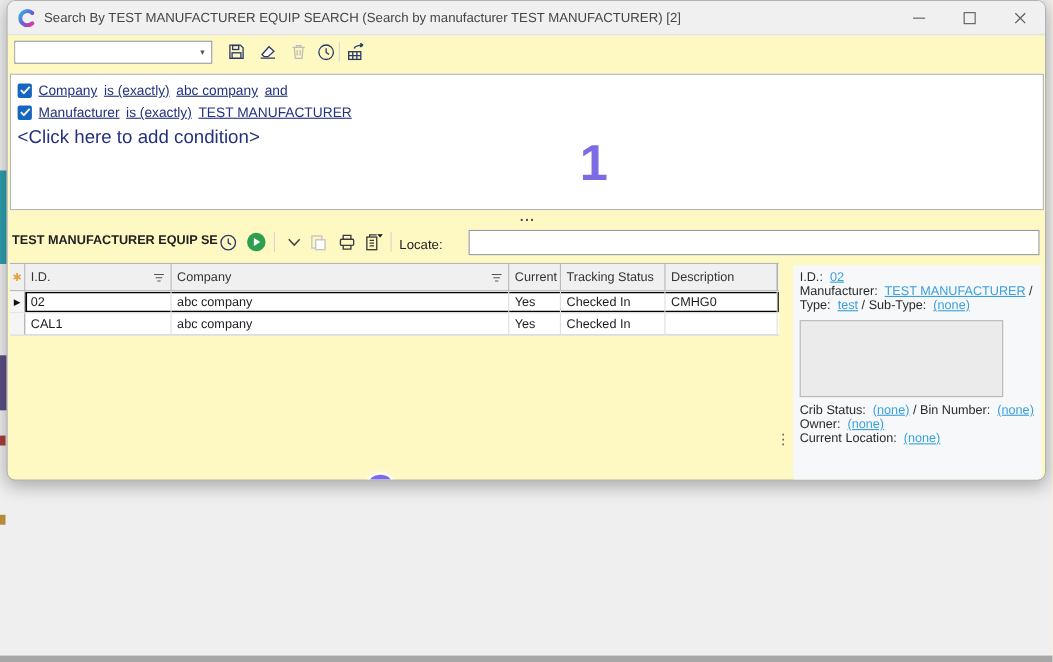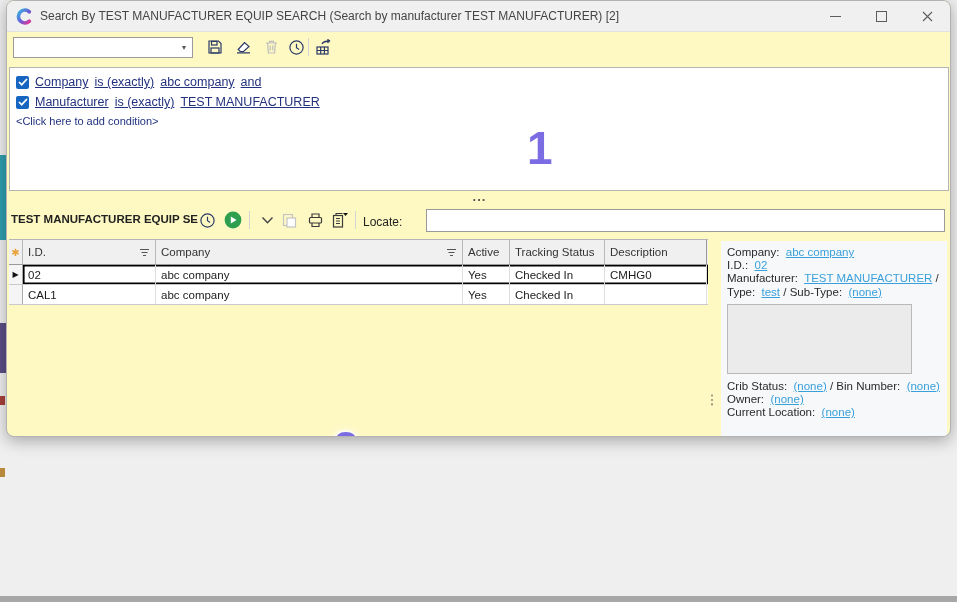--- a/index.html
+++ b/index.html
@@ -33,21 +33,21 @@
   .combo-arrow{width:16px;height:100%;display:flex;align-items:center;justify-content:center;font-size:8px;color:#555;}
   .tb-icon{position:absolute;top:36px;width:20px;height:20px;background:none;border:none;padding:0;display:flex;align-items:center;justify-content:center;}
   .tb-sep{position:absolute;width:1px;height:18px;background:#d4d4d4;}
 
   
   .cond-panel{position:absolute;left:2px;top:66px;width:940px;height:124px;border:1px solid #b5b5b5;
               background:#fff;box-sizing:border-box;padding:4px 6px;}
   .cond-row{display:flex;align-items:center;height:20px;font-size:12.5px;gap:6px;}
   .chk{width:13px;height:13px;background:#1666c1;border-radius:2px;flex:0 0 auto;display:flex;align-items:center;justify-content:center;}
   .cond-link{color:#23327e;text-decoration:underline;cursor:pointer;white-space:pre;}
-  .add-cond{margin-top:3px;font-size:11px;color:#23327e;cursor:pointer;}
+  .add-cond{margin-top:3px;font-size:17px;color:#23327e;cursor:pointer;}
 
   
   .h-splitter{position:absolute;left:0;top:190px;width:945px;height:12px;display:flex;align-items:center;justify-content:center;}
   .grip-dots{font-size:13px;line-height:6px;color:#555;letter-spacing:1px;font-weight:bold;}
 
   
   .res-title{position:absolute;left:4px;top:212px;font-size:11.5px;font-weight:bold;color:#222;white-space:nowrap;}
   .res-icon{position:absolute;top:209px;width:20px;height:20px;background:none;border:none;padding:0;display:flex;align-items:center;justify-content:center;}
   .locate-label{position:absolute;left:356px;top:214px;font-size:12px;color:#222;}
   .locate-input{position:absolute;left:419px;top:208px;width:519px;height:23px;border:1px solid #9a9a9a;
@@ -261,21 +261,21 @@
               <path d="M1 1.5 h9 M2.5 4.5 h6 M4 7.5 h3" stroke="#555" stroke-width="1"></path>
             </svg>
         </div>
         <div class="hc c-co">
             <span>Company</span>
           <svg class="sort" width="11" height="9" viewBox="0 0 11 9">
               <path d="M1 1.5 h9 M2.5 4.5 h6 M4 7.5 h3" stroke="#555" stroke-width="1"></path>
             </svg>
         </div>
         <div class="hc c-ac">
-            <span>Active</span>
+            <span>Current</span>
           </div>
         <div class="hc c-tr">
             <span>Tracking Status</span>
           </div>
         <div class="hc c-de">
             <span>Description</span>
           </div>
       </div>
 
       <div class="g-row data-row">
@@ -302,22 +302,20 @@
         </div>
       </div>
     </div>
     <div class="wm" style="left:326px;top:420px;">2</div>
 
     <div class="v-grip">
         <span>⋮</span>
       </div>
 
     <div class="detail-panel">
-      <div class="d-line"><span>Company:</span>&nbsp;
-        <span class="d-link">abc company</span></div>
       <div class="d-line"><span>I.D.:</span>&nbsp;
         <span class="d-link">02</span></div>
       <div class="d-line"><span>Manufacturer:</span>&nbsp;
         <span class="d-link">TEST MANUFACTURER</span>
         <span>/ Mo</span></div>
       <div class="d-line"><span>Type:</span>&nbsp;
         <span class="d-link">test</span>
         <span>/ Sub-Type:</span>&nbsp;
         <span class="d-link">(none)</span></div>
       <div class="photo-box"></div>

